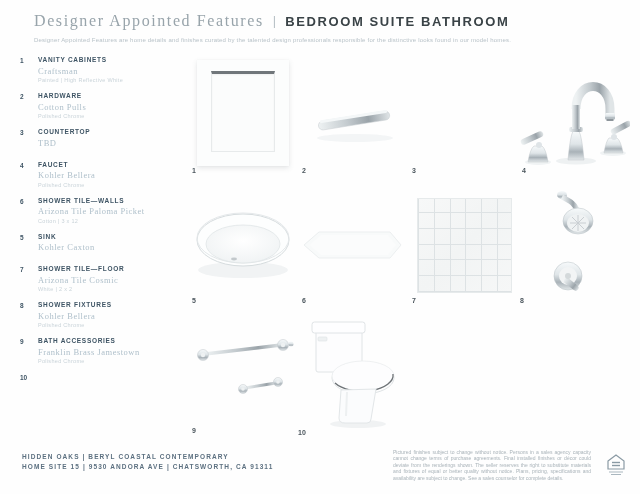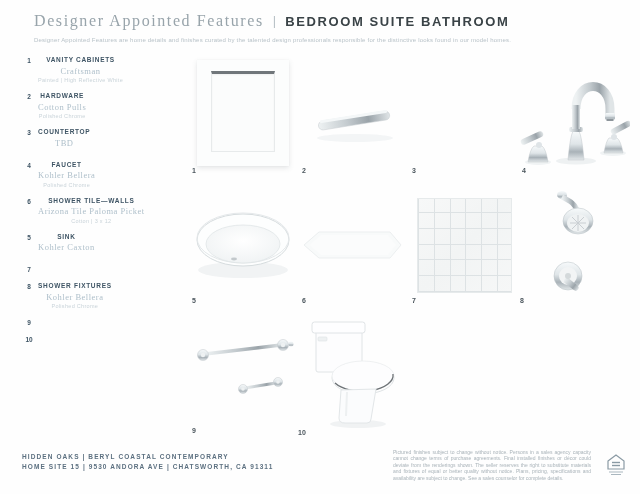--- a/index.html
+++ b/index.html
@@ -9,21 +9,21 @@
 
   
   .header { position:absolute; left:22px; top:12px; width:600px;margin-left:12px; }
   .title-row { display:flex; align-items:baseline; gap:9px; }
   .title { font-family:"Liberation Serif", serif; font-size:16px; letter-spacing:1.6px; color:#98a4ab; font-weight:400; }
   .title-div { color:#b9c2c7; font-size:13px; font-weight:300; position:relative; top:-1px; }
   .room-tag { font-size:13px; font-weight:700; letter-spacing:1.6px; color:#3a4347; }
   .desc { margin-top:7px; font-size:6px; letter-spacing:.2px; color:#b8c2c8; }
 
   
-  .features { position:absolute; left:20px; top:56px; width:165px;text-align:center; }
+  .features { position:absolute; left:20px; top:56px; width:165px; }
   .feat { display:flex; margin-bottom:9px; }
   .feat .num { width:18px; flex:0 0 18px; font-size:6.5px; font-weight:700; color:#3e5464; padding-top:1px; }
   .feat .cat { font-size:6.5px; font-weight:700; letter-spacing:.7px; color:#3e5464; }
   .feat .name { font-family:"Liberation Serif", serif; font-size:8.5px; letter-spacing:.5px; color:#aebfca; margin-top:2.5px; }
   .feat .det { font-size:5.5px; letter-spacing:.3px; color:#c9d3d9; margin-top:1.5px; min-height:2px; }
   .feat.no-det { margin-bottom:13px; }
 
   
   .cell { position:absolute; width:106px; height:116px; }
   .pnum { position:absolute; left:2px; bottom:0; font-size:7px; font-weight:700; color:#4a555c; }
@@ -125,31 +125,41 @@
     </div>
     <div class="feat no-det">
       <span class="num">5</span>
       <div>
           <div class="cat">SINK</div>
         <div class="name">Kohler Caxton</div>
         </div>
     </div>
     <div class="feat">
       <span class="num">7</span>
+      <div>
+          <div class="cat">SHOWER TILE—FLOOR</div>
+        <div class="name">Arizona Tile Cosmic</div>
+        <div class="det">White | 2 x 2</div>
+        </div>
     </div>
     <div class="feat">
       <span class="num">8</span>
       <div>
           <div class="cat">SHOWER FIXTURES</div>
         <div class="name">Kohler Bellera</div>
         <div class="det">Polished Chrome</div>
         </div>
     </div>
     <div class="feat">
       <span class="num">9</span>
+      <div>
+          <div class="cat">BATH ACCESSORIES</div>
+        <div class="name">Franklin Brass Jamestown</div>
+        <div class="det">Polished Chrome</div>
+        </div>
     </div>
     <div class="feat no-det">
       <span class="num">10</span>
     </div>
   </div>
 
   <div class="cell" style="left:190px; top:58px;">
     <div class="door">
         <div class="panel"></div>
       </div>

